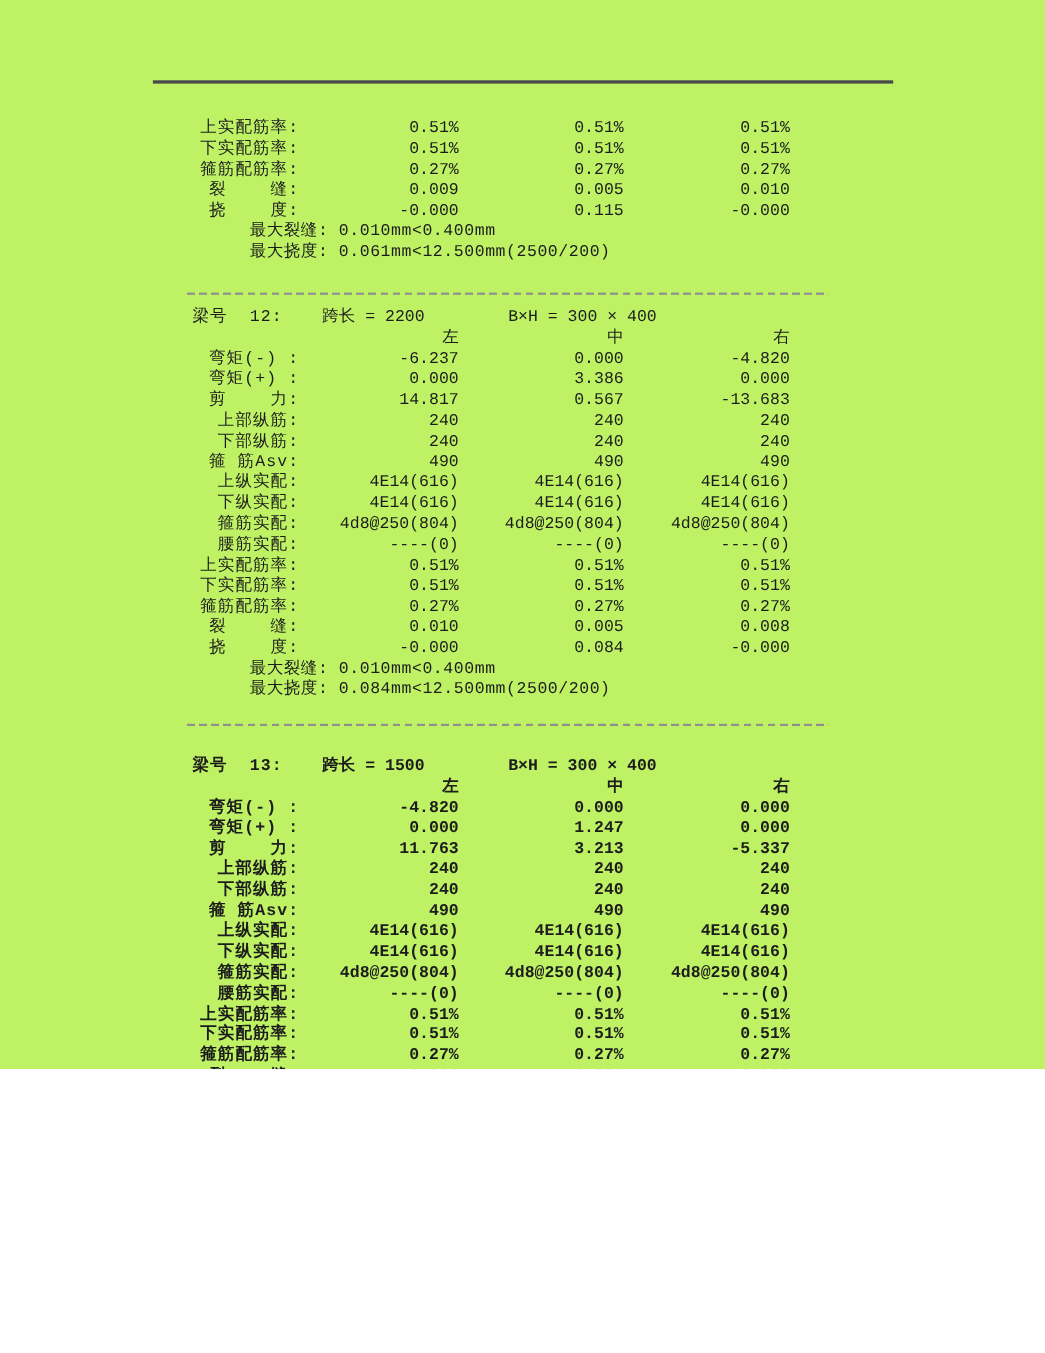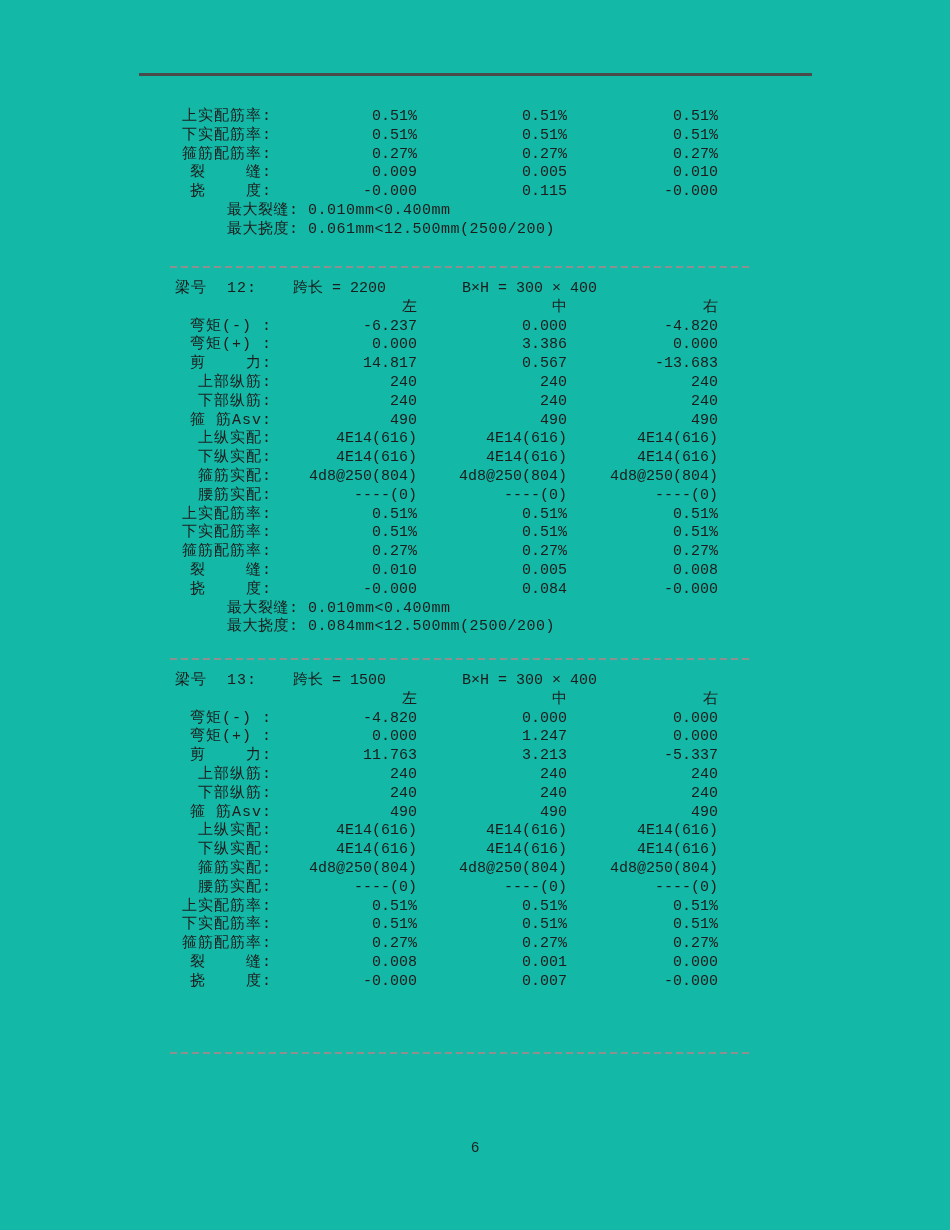--- a/index.html
+++ b/index.html
@@ -1,20 +1,20 @@
 <!DOCTYPE html>
 <html><head>
 <meta charset="utf-8">
 <style>
   html, body { margin: 0; padding: 0; background: #ffffff; }
   .page {
     position: relative;
     width: 950px;
-    height: 1230px;
-    background: #14b8a6;
+    height: 972px;
+    background: #bef264;
     overflow: hidden;
     font-family: "Liberation Mono", "DejaVu Sans Mono", monospace;
     font-size: 15px;
     color: #1c1c1c;
   }
   .top-rule {
     position: absolute;
     left: 139px; top: 73px;
     width: 673px; height: 3px;
     background: #4a4a4a;
@@ -24,21 +24,21 @@
     left: 170px;
     width: 583px; height: 2px;
     background: repeating-linear-gradient(90deg, #8f8f8f 0 7px, transparent 7px 11px);
   }
   .d1 { top: 266px; }
   .d2 { top: 658px; }
   .d3 { top: 1052px; }
   .section { position: absolute; left: 0; width: 950px; }
   .sec-0 { top: 108px; }
   .sec-1 { top: 280px; }
-  .sec-2 { top: 672px; }
+  .sec-2 { top: 688px; font-weight: bold; }
   .row { position: relative; height: 18.8px; }
   .row span {
     position: absolute; top: 0;
     white-space: pre;
     line-height: 18.8px;
   }
   .lbl { left: 0;     width: 272px; text-align: right; letter-spacing: 1px; }
   .v1  { left: 272px; width: 145px; text-align: right; }
   .v2  { left: 417px; width: 150px; text-align: right; }
   .v3  { left: 567px; width: 151px; text-align: right; }

